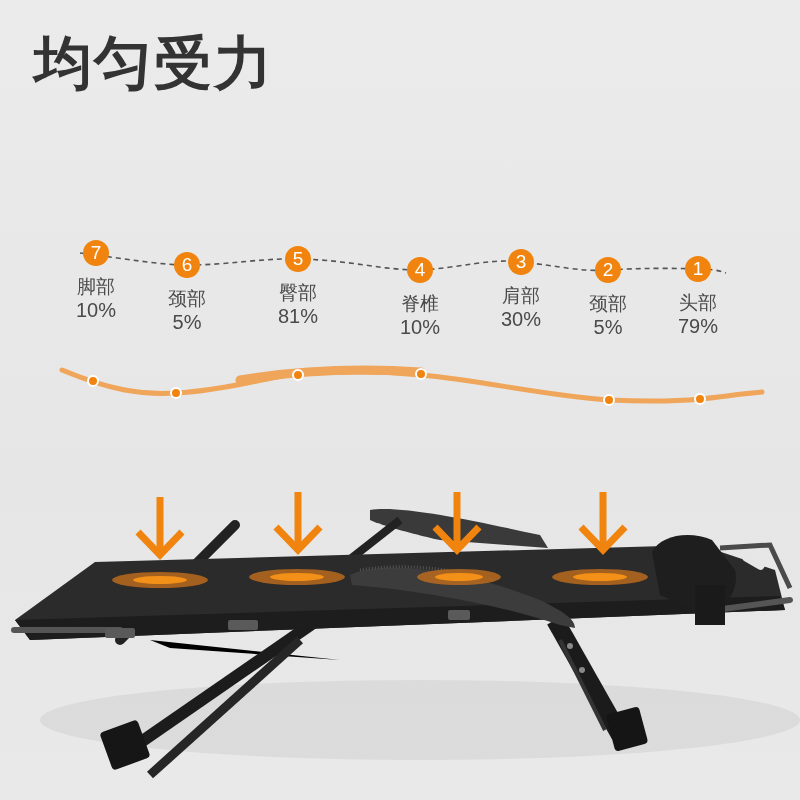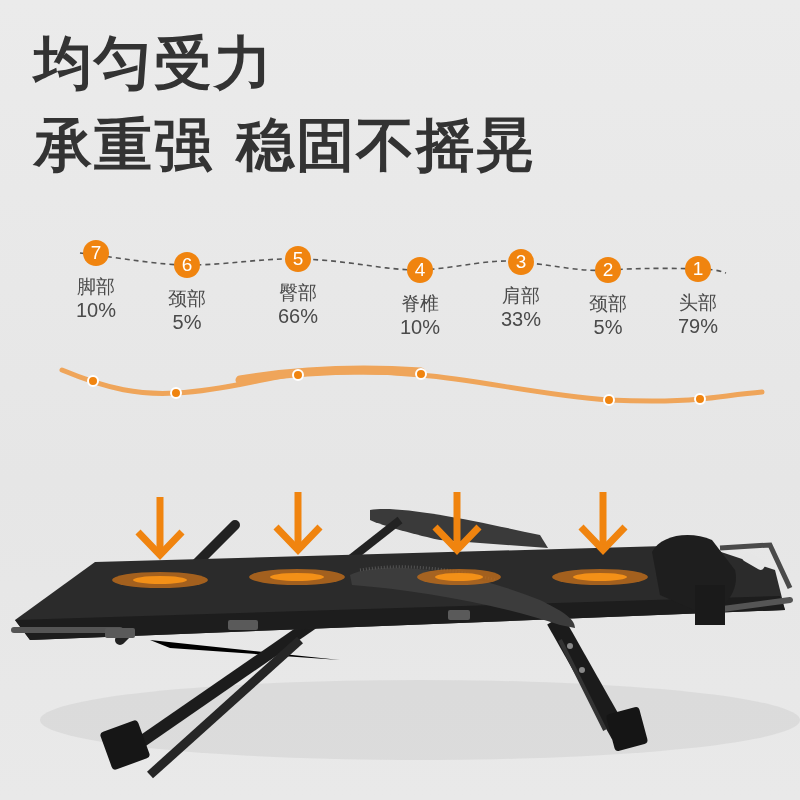--- a/index.html
+++ b/index.html
@@ -13,21 +13,20 @@
   .plabel { font-size: 19px; line-height: 24px; margin-top: 8px; }
   .pval { font-size: 20px; line-height: 24px; font-family: "Liberation Sans", sans-serif; }
   svg.layer { position: absolute; left: 0; top: 0; }
 </style>
 </head>
 <body>
 
 <div class="page">
 
   <div class="headline h1">均匀受力</div>
-  <div class="headline h2">承重强 稳固不摇晃</div>
 
   <svg class="layer" width="800" height="800" viewBox="0 0 800 800">
 
     <path d="M80,253 C120,258 160,265 187,265 C230,265 260,258 298,259 C350,260 380,270 420,270 C460,268 490,258 521,262 C560,266 580,272 608,270 C640,268 670,268 698,269 C710,269 718,270 726,273" fill="none" stroke="#555" stroke-width="1.6" stroke-dasharray="5,4"></path>
 
     <path d="M62,370 C110,390 140,395 176,393 C230,390 260,378 298,374 C350,370 390,372 421,375 C480,380 540,395 609,400 C650,402 680,401 700,399 C720,397 740,394 762,392" fill="none" stroke="#efa55a" stroke-width="5" stroke-linecap="round"></path>
     <path d="M240,380 C300,370 360,368 421,372" fill="none" stroke="#efa55a" stroke-width="9" stroke-linecap="round"></path>
     <g fill="#f0840f" stroke="#fff" stroke-width="2">
       <circle cx="93" cy="381" r="5"></circle>
       <circle cx="176" cy="393" r="5"></circle>
@@ -112,31 +111,31 @@
       <div class="pval">10%</div>
     </div>
     <div class="point" style="left:187px; top:252px;">
       <div class="badge">6</div>
       <div class="plabel">颈部</div>
       <div class="pval">5%</div>
     </div>
     <div class="point" style="left:298px; top:246px;">
       <div class="badge">5</div>
       <div class="plabel">臀部</div>
-      <div class="pval">66%</div>
+      <div class="pval">81%</div>
     </div>
     <div class="point" style="left:420px; top:257px;">
       <div class="badge">4</div>
       <div class="plabel">脊椎</div>
       <div class="pval">10%</div>
     </div>
     <div class="point" style="left:521px; top:249px;">
       <div class="badge">3</div>
       <div class="plabel">肩部</div>
-      <div class="pval">33%</div>
+      <div class="pval">30%</div>
     </div>
     <div class="point" style="left:608px; top:257px;">
       <div class="badge">2</div>
       <div class="plabel">颈部</div>
       <div class="pval">5%</div>
     </div>
     <div class="point" style="left:698px; top:256px;">
       <div class="badge">1</div>
       <div class="plabel">头部</div>
       <div class="pval">79%</div>

